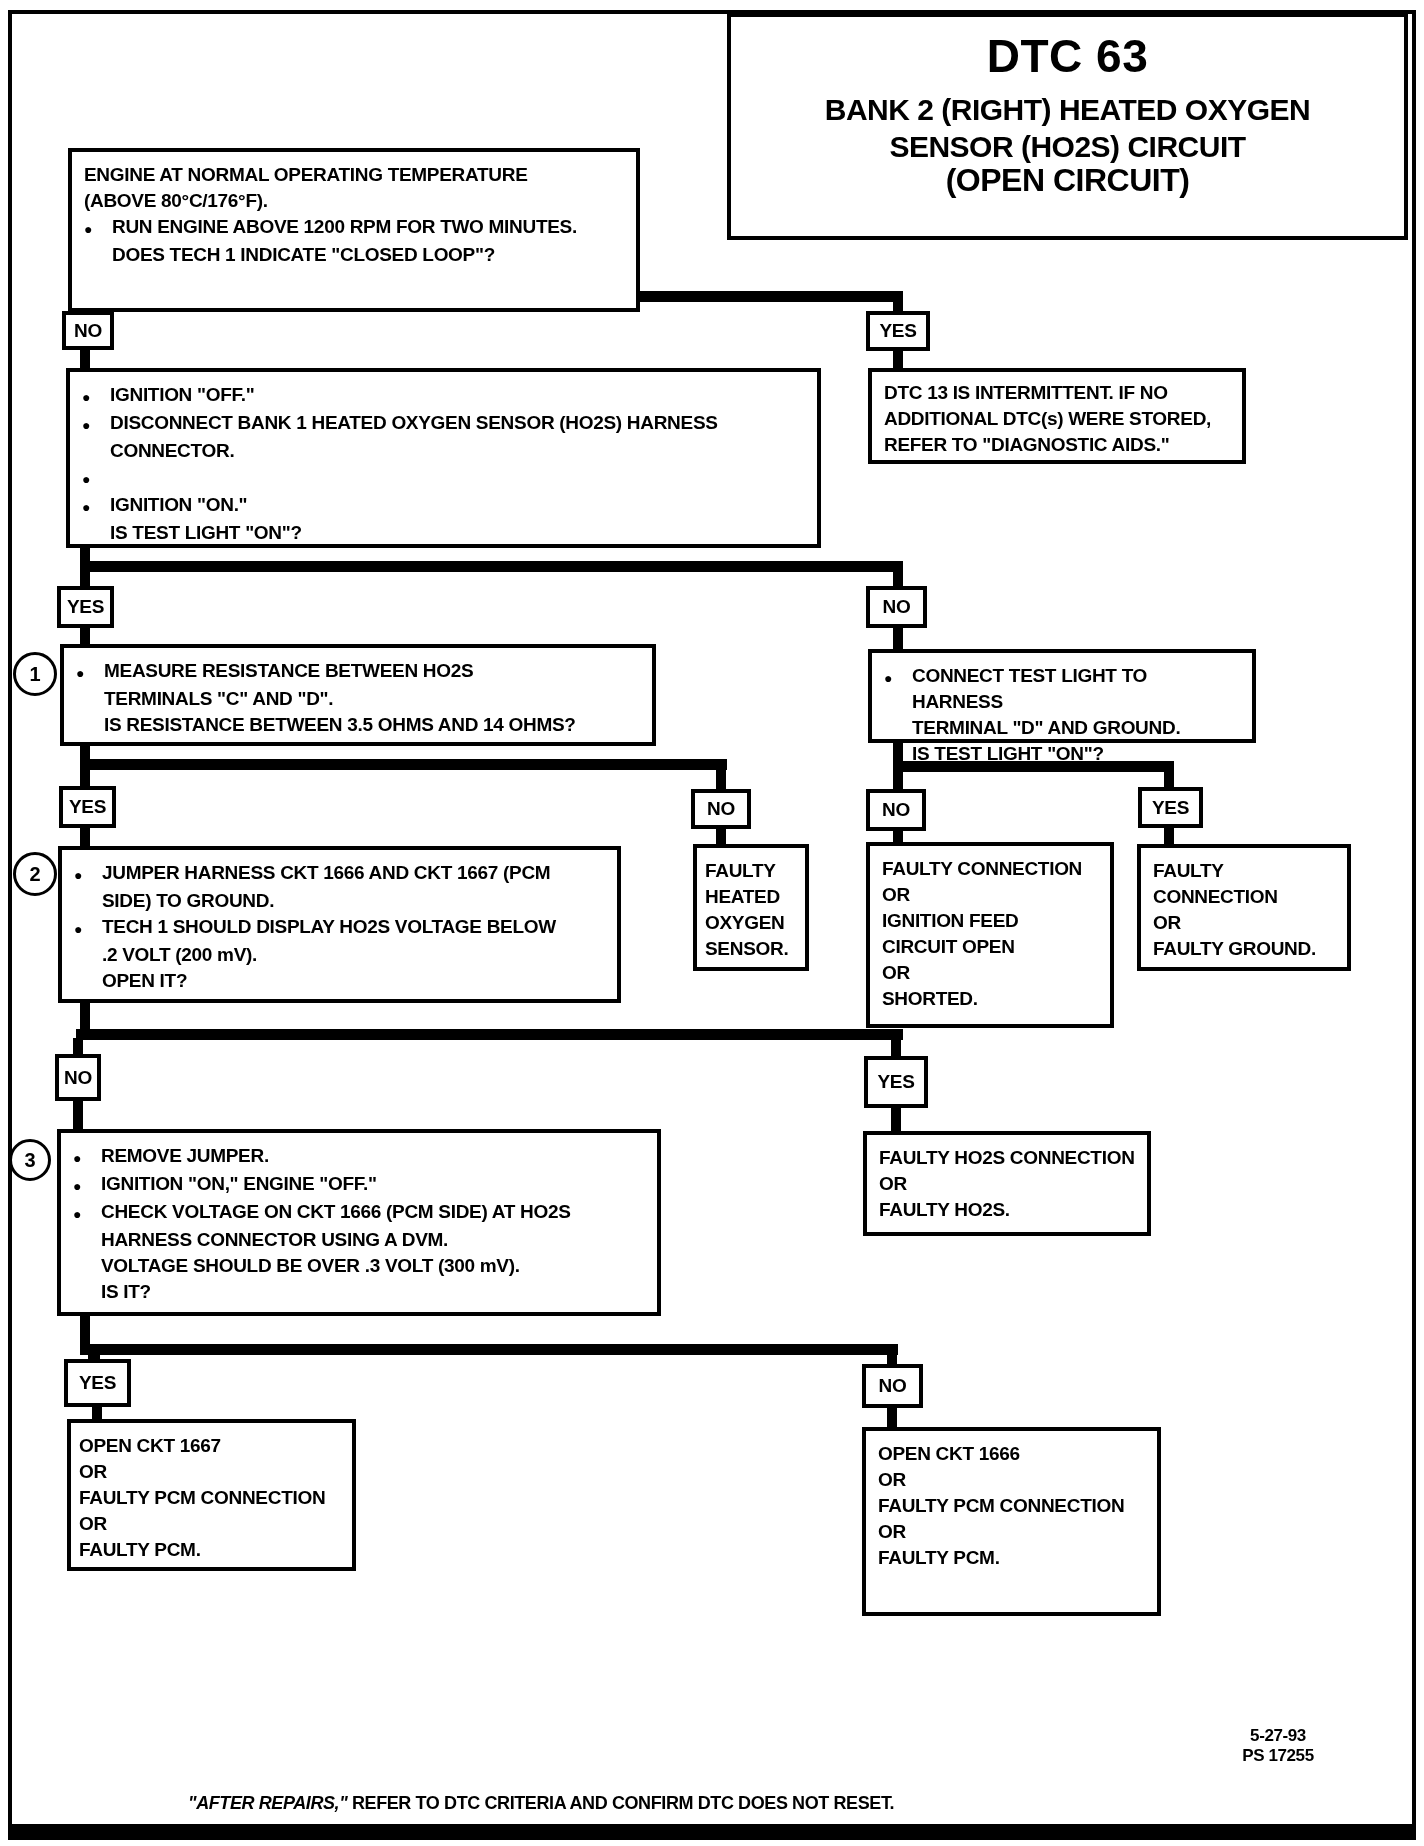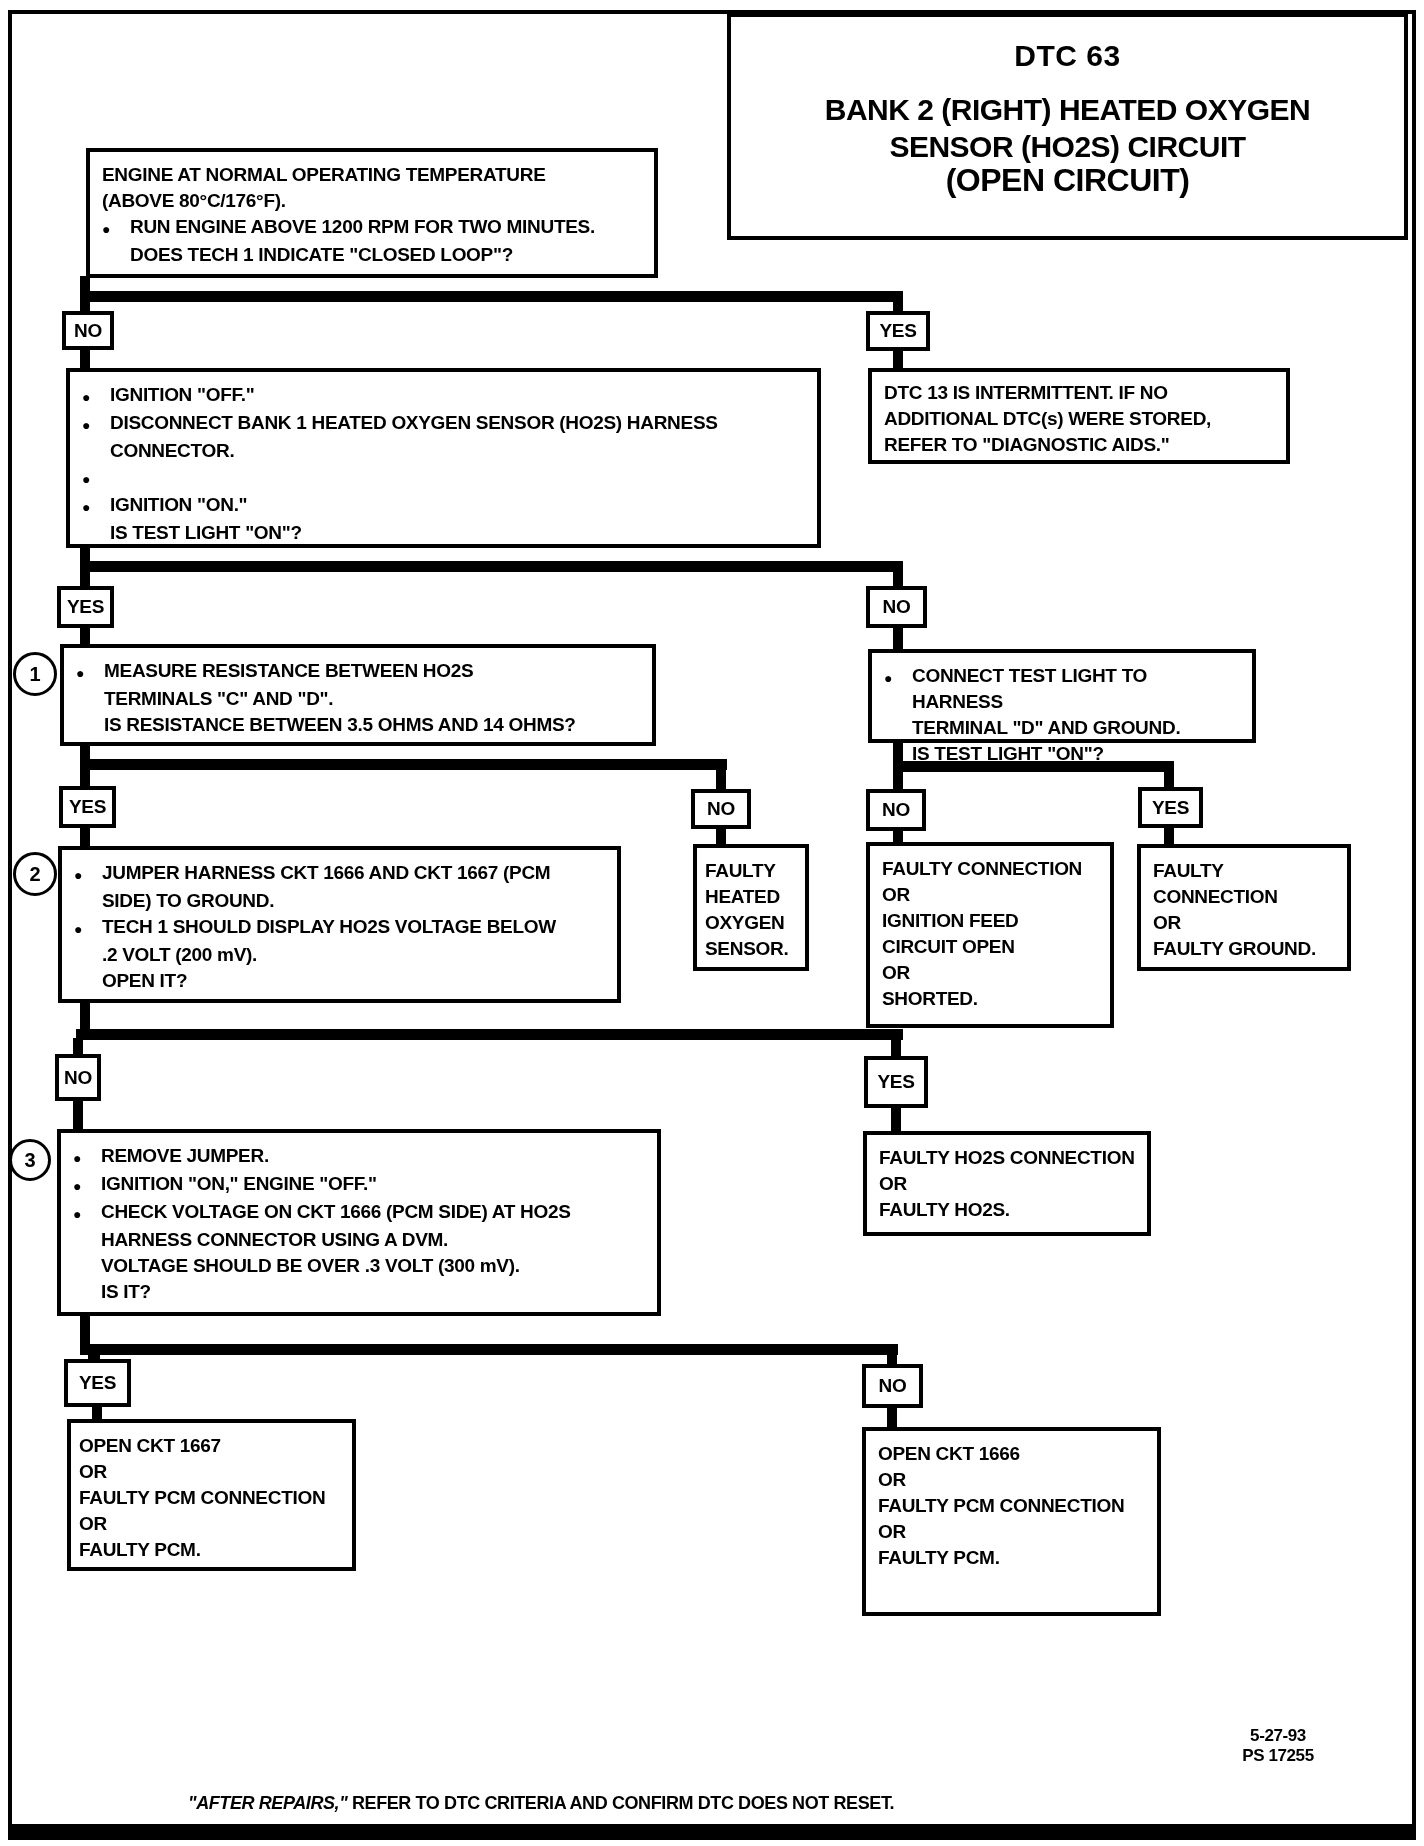--- a/index.html
+++ b/index.html
@@ -25,21 +25,21 @@
   }
   .circle {
     position:absolute; border:3px solid #000; border-radius:50%; background:#fff;
     box-sizing:border-box; font-size:20px; display:flex; align-items:center; justify-content:center;
   }
   .cn { position:absolute; background:#000; }
   .title-box {
     position:absolute; left:727px; top:13px; width:681px; height:227px;
     border:4px solid #000; box-sizing:border-box; background:#fff; text-align:center;
   }
-  .t-dtc  { font-size:30px; line-height:46px; margin-top:16px; letter-spacing:0.5px; }
+  .t-dtc  { font-size:46px; line-height:46px; margin-top:16px; letter-spacing:0.5px; }
   .t-sub  { font-size:30px; line-height:37px; margin-top:12px; letter-spacing:-0.5px; }
   .t-sub2 { font-size:30px; line-height:37px; letter-spacing:-0.5px; }
   .t-open { font-size:32px; line-height:30px; letter-spacing:-0.5px; }
   .footer-note { position:absolute; left:188px; top:1793px; font-size:18px; letter-spacing:-0.4px; }
   .footer-note i { font-style:italic; }
   .footer-ref { position:absolute; left:1178px; top:1726px; width:200px; text-align:center;
     font-size:17px; line-height:20px; letter-spacing:-0.4px; }
 </style>
 </head>
 <body>
@@ -85,21 +85,21 @@
   <div class="cn" style="left:92px;top:1405px;width:10px;height:16px"></div>
   <div class="cn" style="left:887px;top:1406px;width:10px;height:23px"></div>
 
   <div class="title-box">
     <div class="t-dtc">DTC 63</div>
     <div class="t-sub">BANK 2 (RIGHT) HEATED OXYGEN</div>
     <div class="t-sub2">SENSOR (HO2S) CIRCUIT</div>
     <div class="t-open">(OPEN CIRCUIT)</div>
   </div>
 
-  <div class="box" style="left:86px;top:148px;width:572px;height:130px">
+  <div class="box" style="left:68px;top:148px;width:572px;height:164px">
     <div class="ln">
         <span>ENGINE AT NORMAL OPERATING TEMPERATURE</span>
       </div>
     <div class="ln">
         <span>(ABOVE 80°C/176°F).</span>
       </div>
     <div class="ln">
         <span class="b">●</span>
         <span>RUN ENGINE ABOVE 1200 RPM FOR TWO MINUTES.</span>
       </div>
@@ -132,21 +132,21 @@
       </div>
     <div class="ln">
         <span class="b">●</span>
         <span>IGNITION "ON."</span>
       </div>
     <div class="ln ind">
         <span>IS TEST LIGHT "ON"?</span>
       </div>
   </div>
 
-  <div class="box" style="left:868px;top:368px;width:422px;height:96px;padding-top:8px">
+  <div class="box" style="left:868px;top:368px;width:378px;height:96px;padding-top:8px">
     <div class="ln">
         <span>DTC 13 IS INTERMITTENT. IF NO</span>
       </div>
     <div class="ln">
         <span>ADDITIONAL DTC(s) WERE STORED,</span>
       </div>
     <div class="ln">
         <span>REFER TO "DIAGNOSTIC AIDS."</span>
       </div>
   </div>

